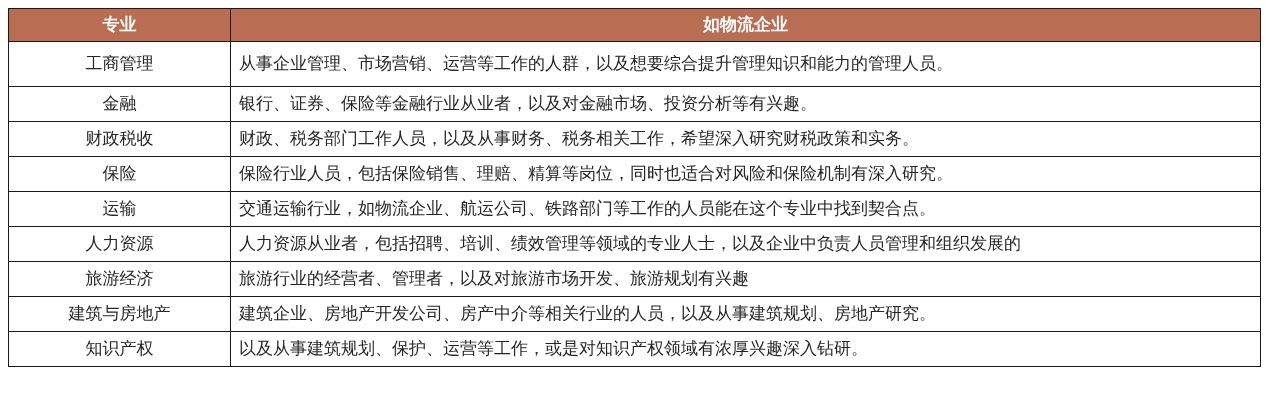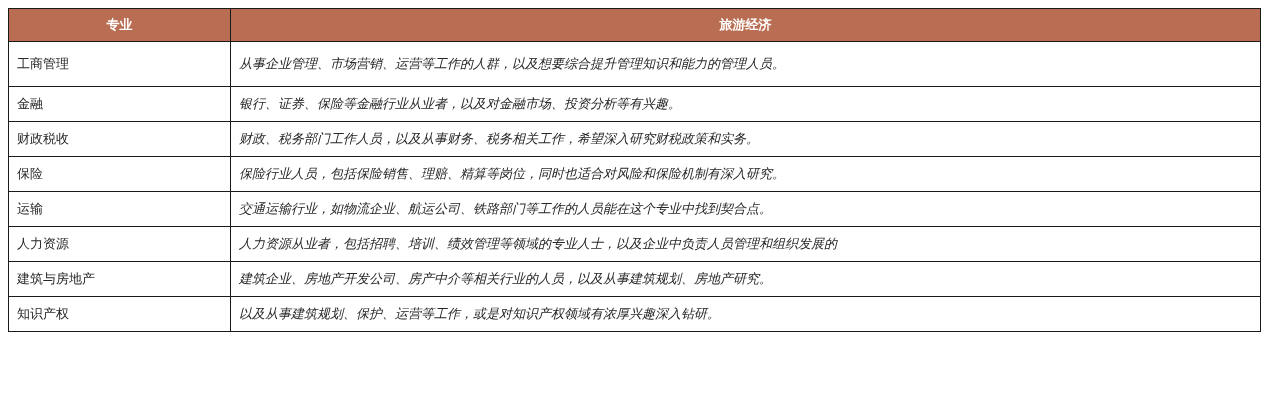--- a/index.html
+++ b/index.html
@@ -18,65 +18,64 @@
   }
   table.majors-table {
     width: 1253px;
     border-collapse: collapse;
     table-layout: fixed;
   }
   table.majors-table col.col-major { width: 222px; }
   table.majors-table th,
   table.majors-table td {
     border: 1px solid #1a1a1a;
-    font-size: 13px;
+    font-size: 17px;
     line-height: 22px;
     vertical-align: middle;
     overflow: hidden;
     white-space: nowrap;
   }
   table.majors-table th {
     background: #B96E53;
     color: #ffffff;
     font-weight: bold;
     text-align: center;
     padding: 5px 8px;
   }
   table.majors-table td {
     color: #262626;
     padding: 6px 8px;
   }
   td.major-cell {
-    text-align: left;
+    text-align: center;
     font-family: Liberation Serif, serif;
   }
   td.audience-cell {
     text-align: left;
     padding-left: 10px;
-    font-style: italic;
   }
   
   table.majors-table tbody tr:nth-child(1) td {
     padding-top: 11px;
     padding-bottom: 11px;
   }
 </style>
 </head>
 <body>
 
 <div class="table-wrap">
   <table class="majors-table">
     <colgroup>
       <col class="col-major">
       <col class="col-audience">
     </colgroup>
     <thead>
       <tr>
         <th>专业</th>
-        <th>旅游经济</th>
+        <th>如物流企业</th>
       </tr>
     </thead>
     <tbody>
       <tr>
         <td class="major-cell">工商管理</td>
         <td class="audience-cell">从事企业管理、市场营销、运营等工作的人群，以及想要综合提升管理知识和能力的管理人员。</td>
       </tr>
       <tr>
         <td class="major-cell">金融</td>
         <td class="audience-cell">银行、证券、保险等金融行业从业者，以及对金融市场、投资分析等有兴趣。</td>
@@ -91,20 +90,24 @@
       </tr>
       <tr>
         <td class="major-cell">运输</td>
         <td class="audience-cell">交通运输行业，如物流企业、航运公司、铁路部门等工作的人员能在这个专业中找到契合点。</td>
       </tr>
       <tr>
         <td class="major-cell">人力资源</td>
         <td class="audience-cell">人力资源从业者，包括招聘、培训、绩效管理等领域的专业人士，以及企业中负责人员管理和组织发展的</td>
       </tr>
       <tr>
+        <td class="major-cell">旅游经济</td>
+        <td class="audience-cell">旅游行业的经营者、管理者，以及对旅游市场开发、旅游规划有兴趣</td>
+      </tr>
+      <tr>
         <td class="major-cell">建筑与房地产</td>
         <td class="audience-cell">建筑企业、房地产开发公司、房产中介等相关行业的人员，以及从事建筑规划、房地产研究。</td>
       </tr>
       <tr>
         <td class="major-cell">知识产权</td>
         <td class="audience-cell">以及从事建筑规划、保护、运营等工作，或是对知识产权领域有浓厚兴趣深入钻研。</td>
       </tr>
     </tbody>
   </table>
 </div>

